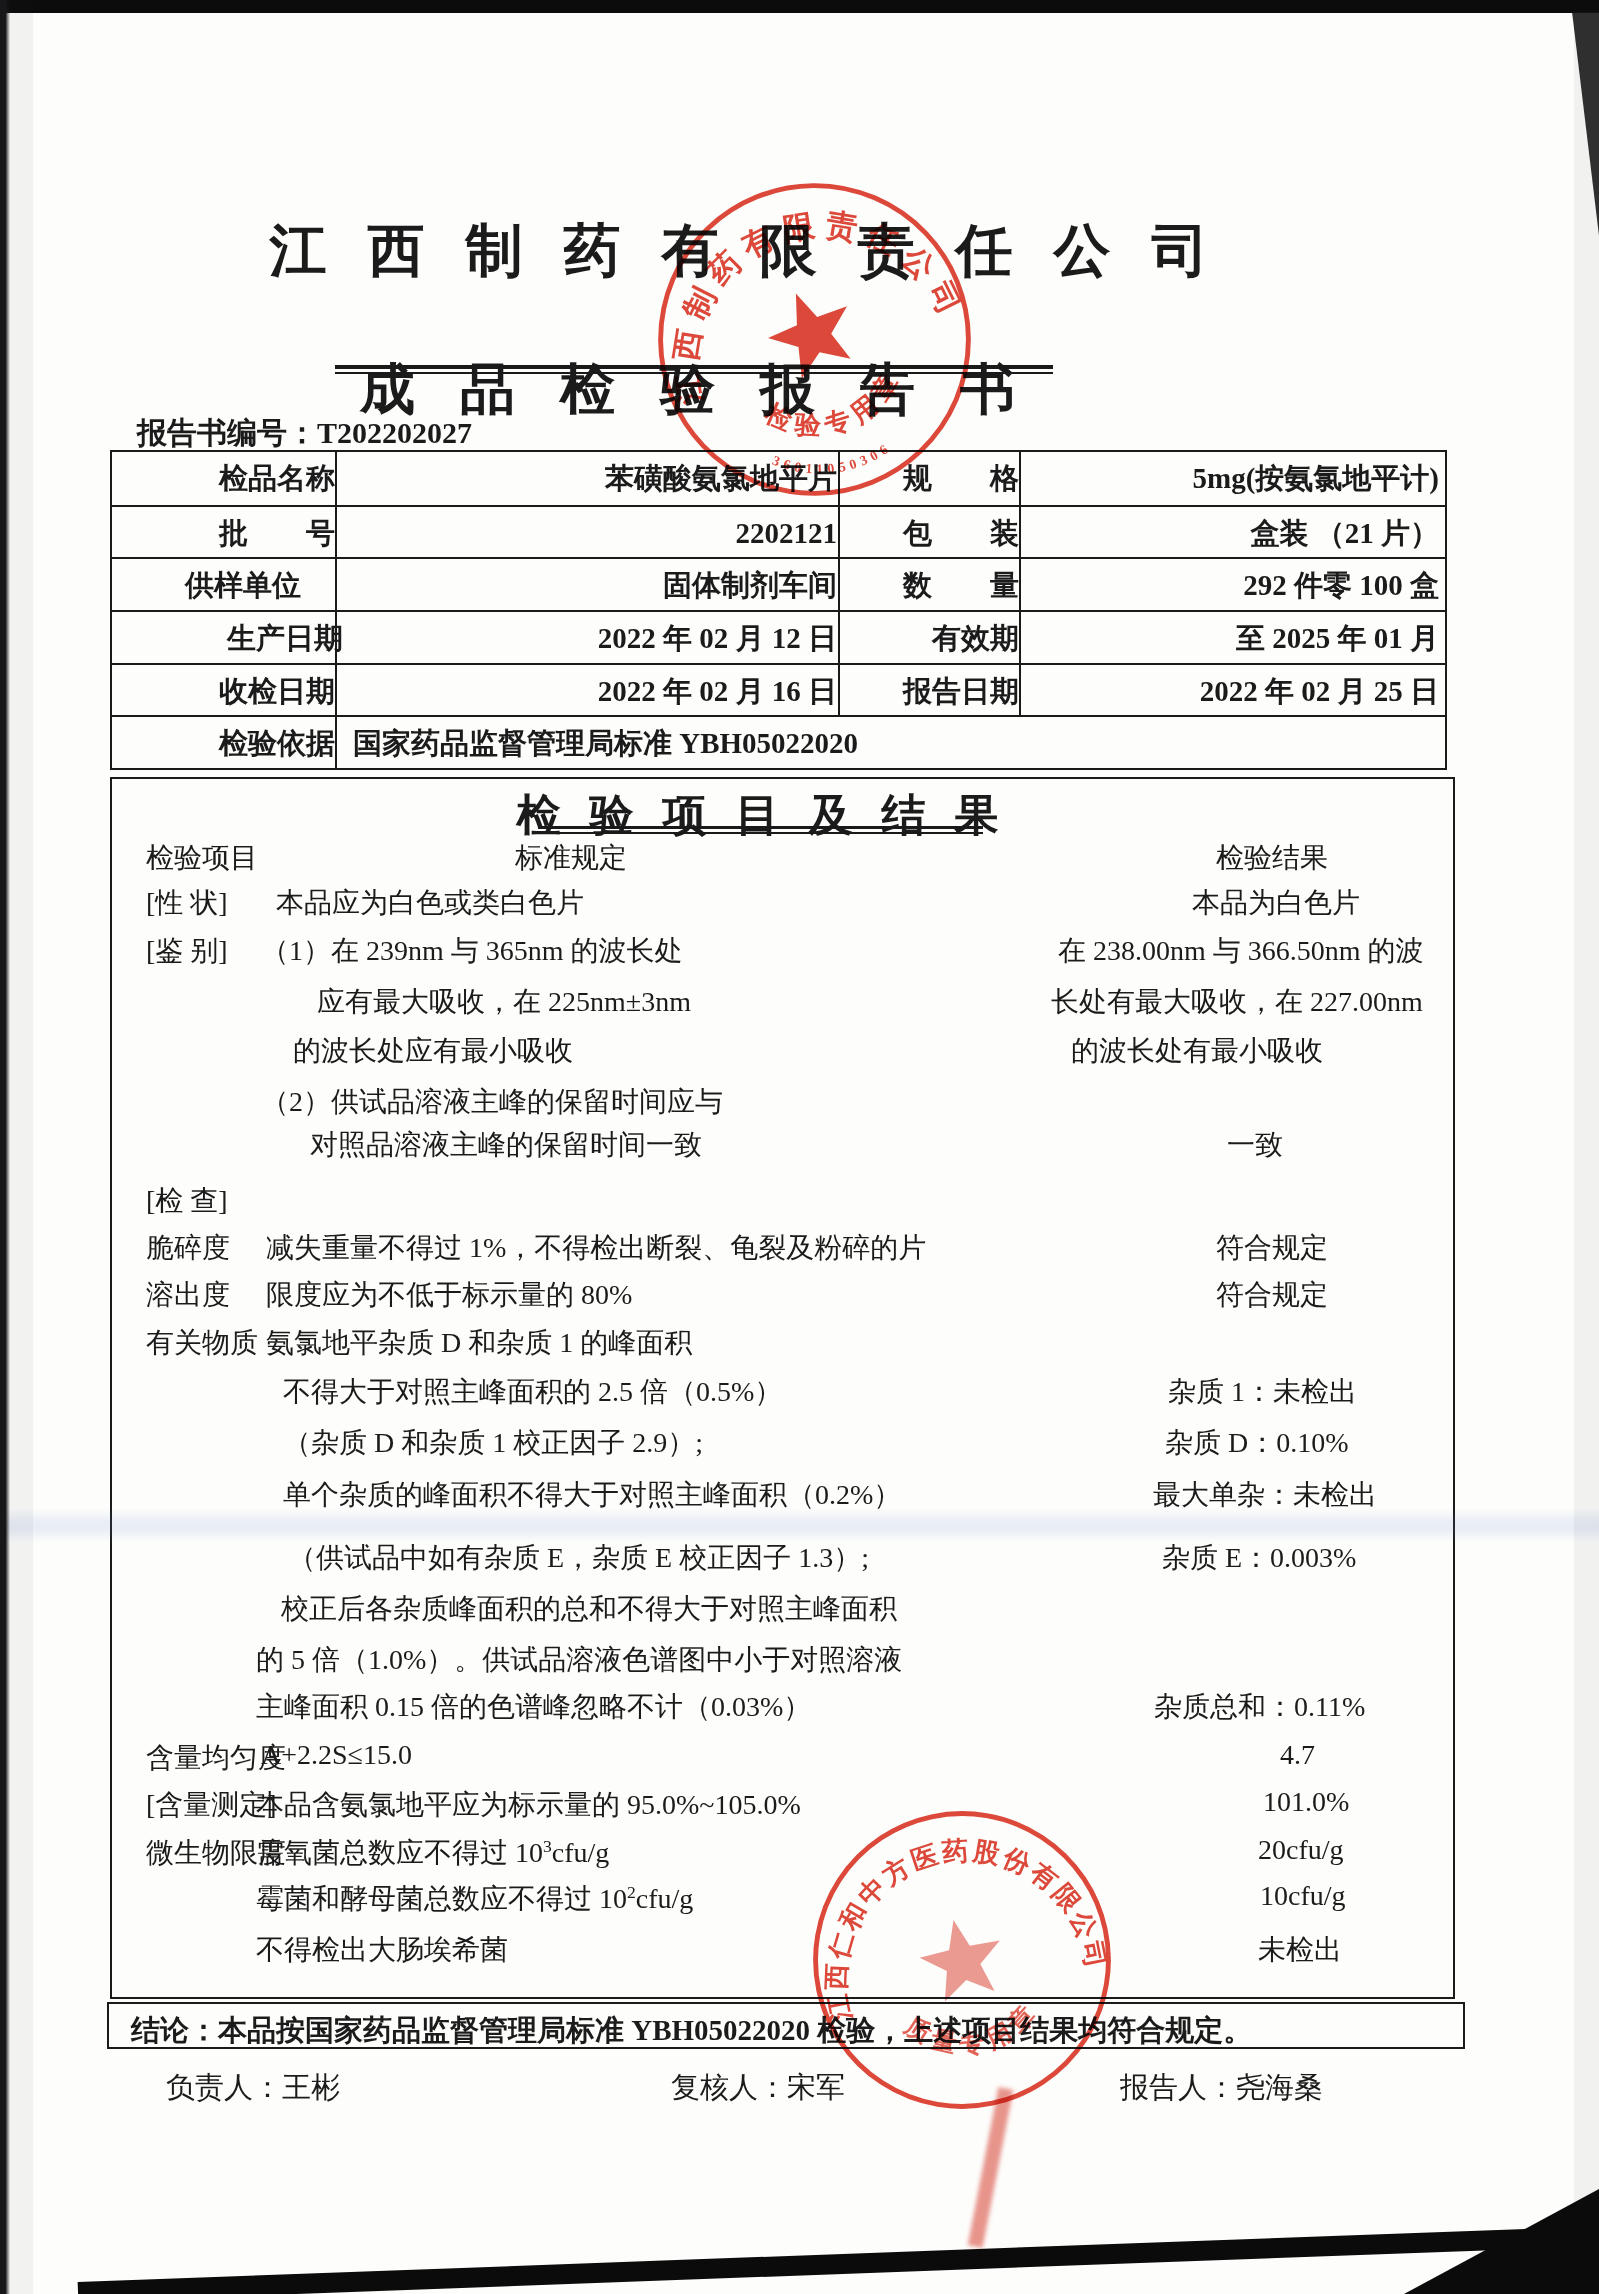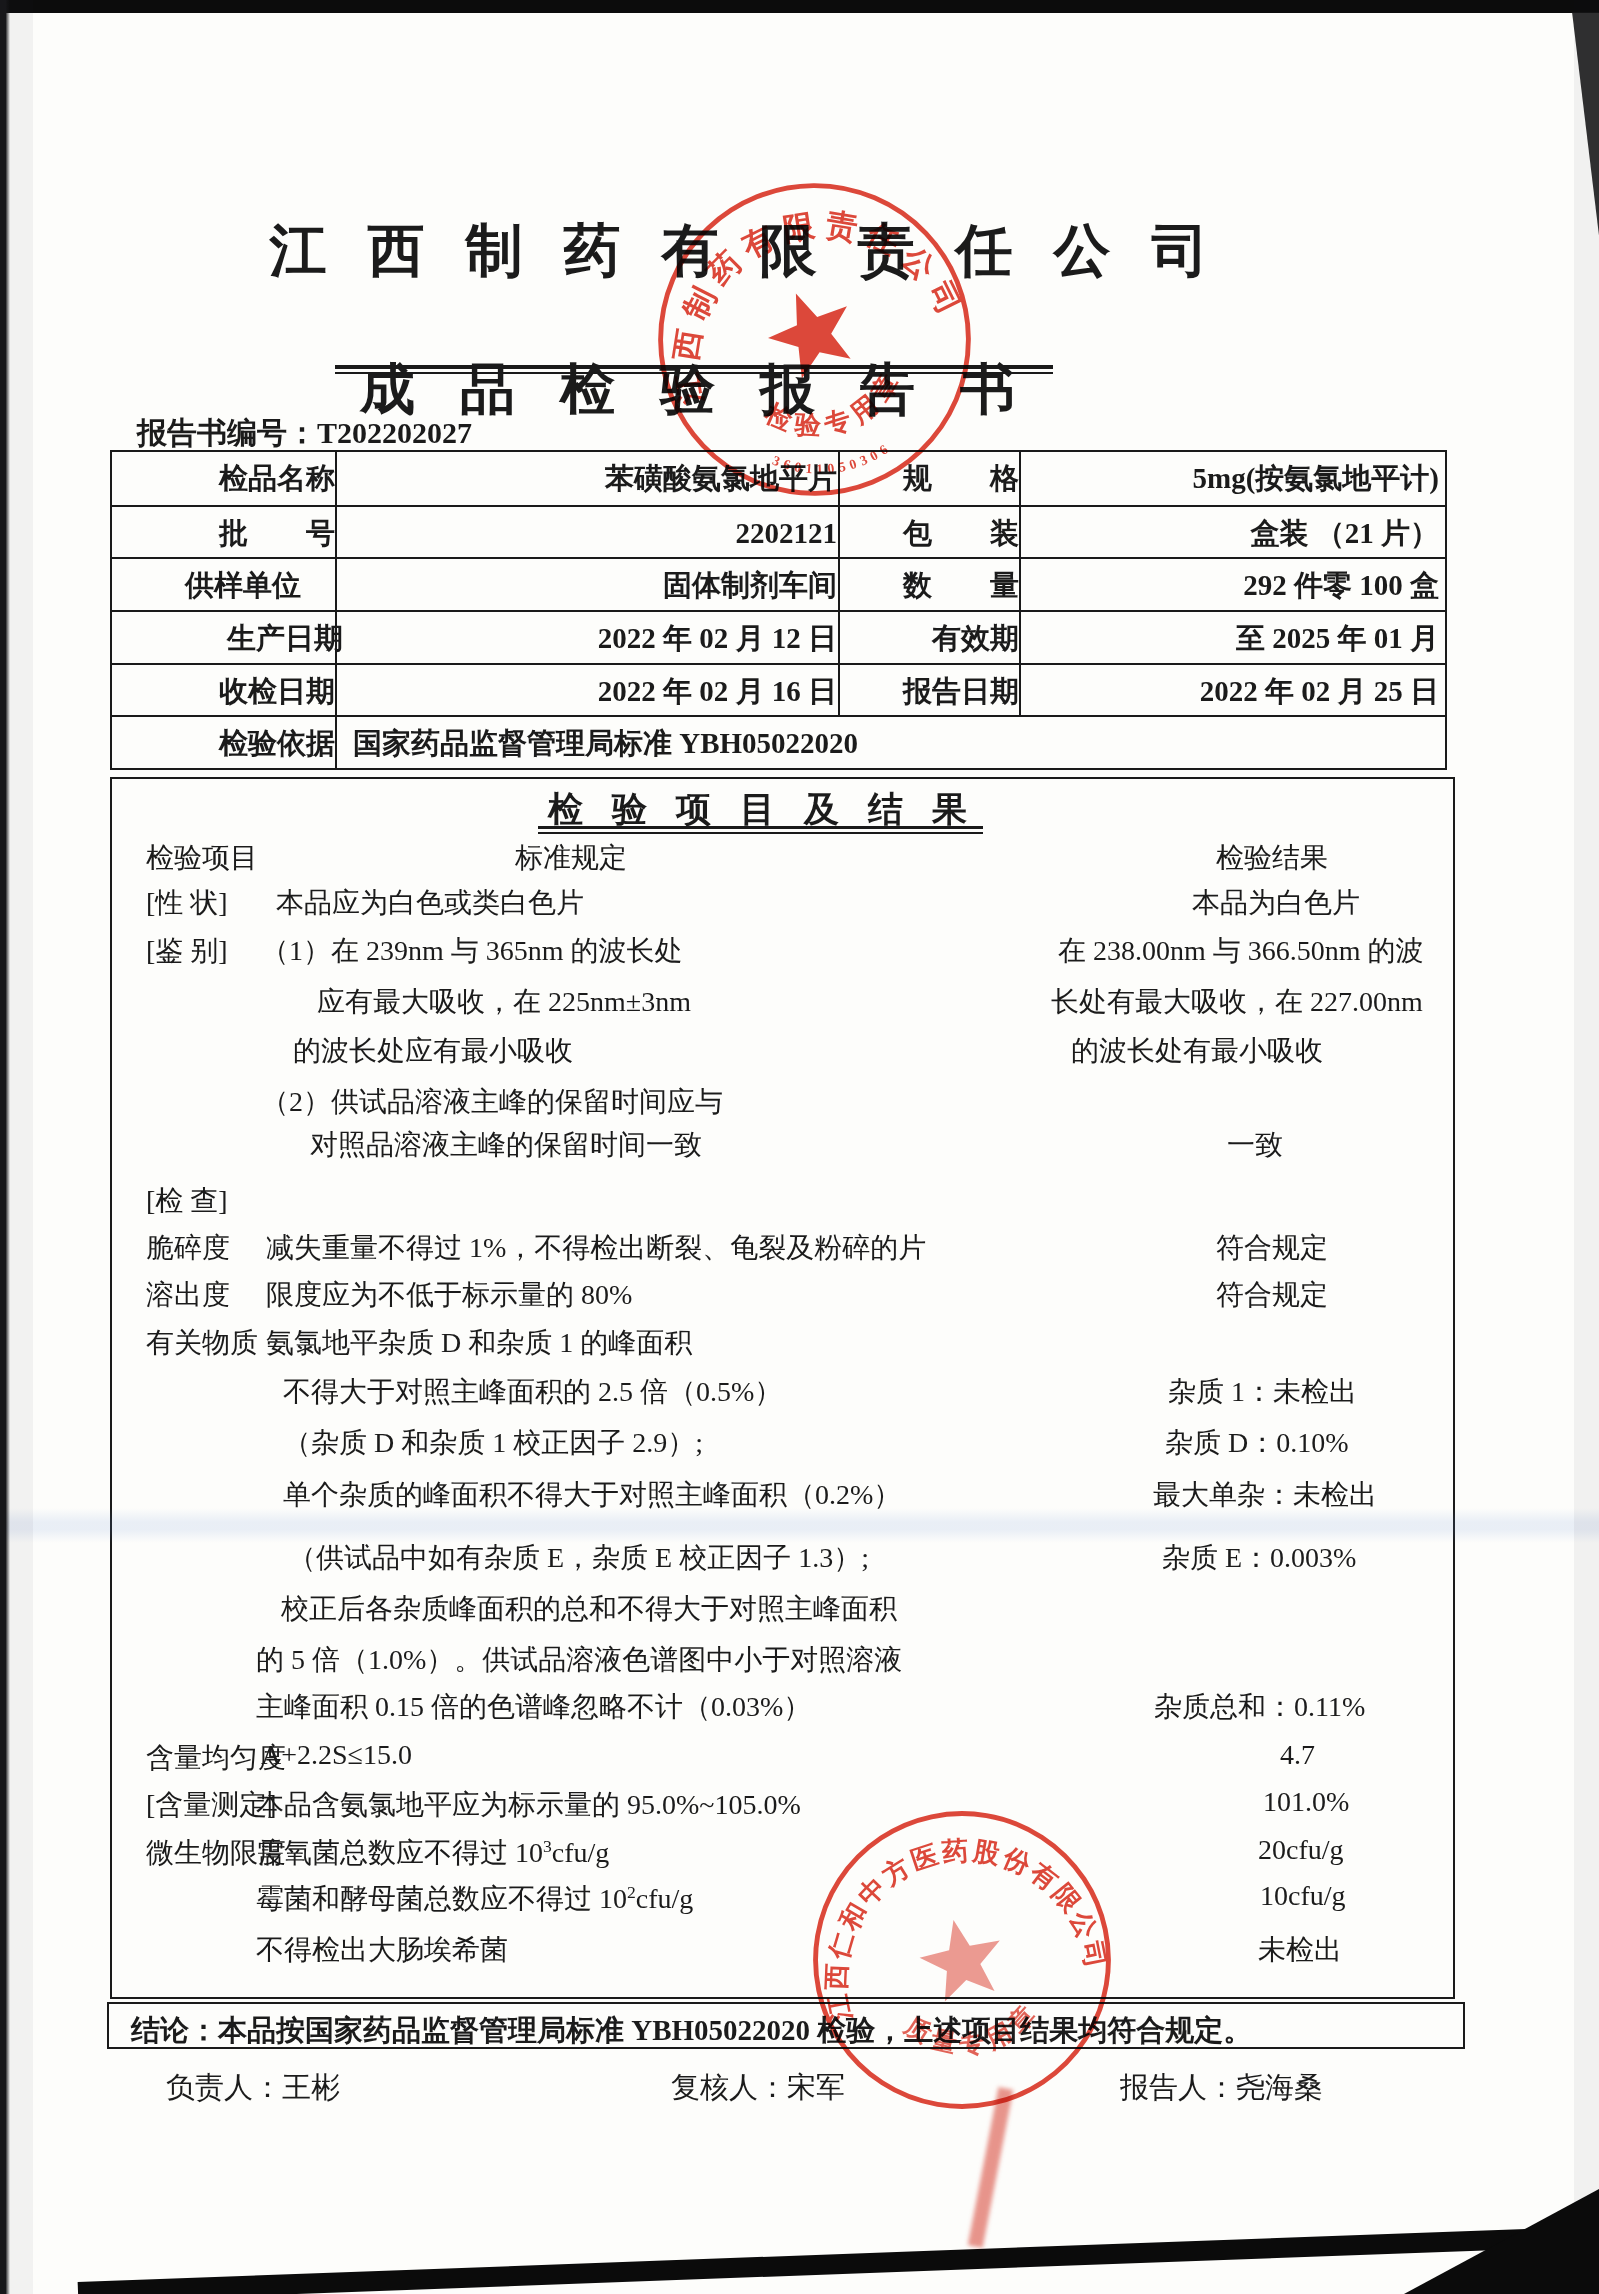--- a/index.html
+++ b/index.html
@@ -28,21 +28,21 @@
   .ul2{position:absolute;left:335px;top:372px;width:718px;height:2px;background:#1a1a1a;}
   .report-no{position:absolute;left:137px;top:413px;font-size:30px;font-weight:600;white-space:nowrap;}
   
   .tbl{position:absolute;left:110px;top:450px;width:1333px;height:316px;border:2.9px solid #1a1a1a;box-sizing:content-box;}
   .hl{position:absolute;left:0;width:100%;height:2px;background:#1a1a1a;}
   .vl{position:absolute;top:0;width:2px;background:#1a1a1a;}
   .cell{position:absolute;height:53px;line-height:53px;font-size:29px;font-weight:600;text-align:right;white-space:nowrap;overflow:visible;}
   
   .main-box{position:absolute;left:110px;top:777px;width:1345px;height:1222px;border:2.9px solid #1a1a1a;box-sizing:border-box;}
   .res-hdr{position:absolute;left:0;top:786px;width:1599px;box-sizing:border-box;text-align:center;
-           padding-right:55px;font-size:35px;font-weight:700;letter-spacing:29px;white-space:nowrap;}
+           padding-right:55px;font-size:44px;font-weight:700;letter-spacing:29px;white-space:nowrap;}
   .hul1{position:absolute;left:538px;top:826px;width:445px;height:2.9px;background:#1a1a1a;}
   .hul2{position:absolute;left:538px;top:832px;width:445px;height:2px;background:#1a1a1a;}
   .ln{position:absolute;left:0;width:1599px;height:35px;font-size:28px;font-weight:500;}
   .ln > span{position:absolute;top:0;white-space:nowrap;}
   .it{left:146px;}
   sup{font-size:17.6px;line-height:0;}
   
   .cbox{position:absolute;left:107px;top:2002px;width:1358px;height:47px;border:2.9px solid #1a1a1a;box-sizing:border-box;}
   .ctext{position:absolute;left:125px;top:2011px;font-size:29px;font-weight:600;white-space:nowrap;margin-left:6px;}
   .sig{position:absolute;top:2068px;font-size:29px;font-weight:400;white-space:nowrap;}

